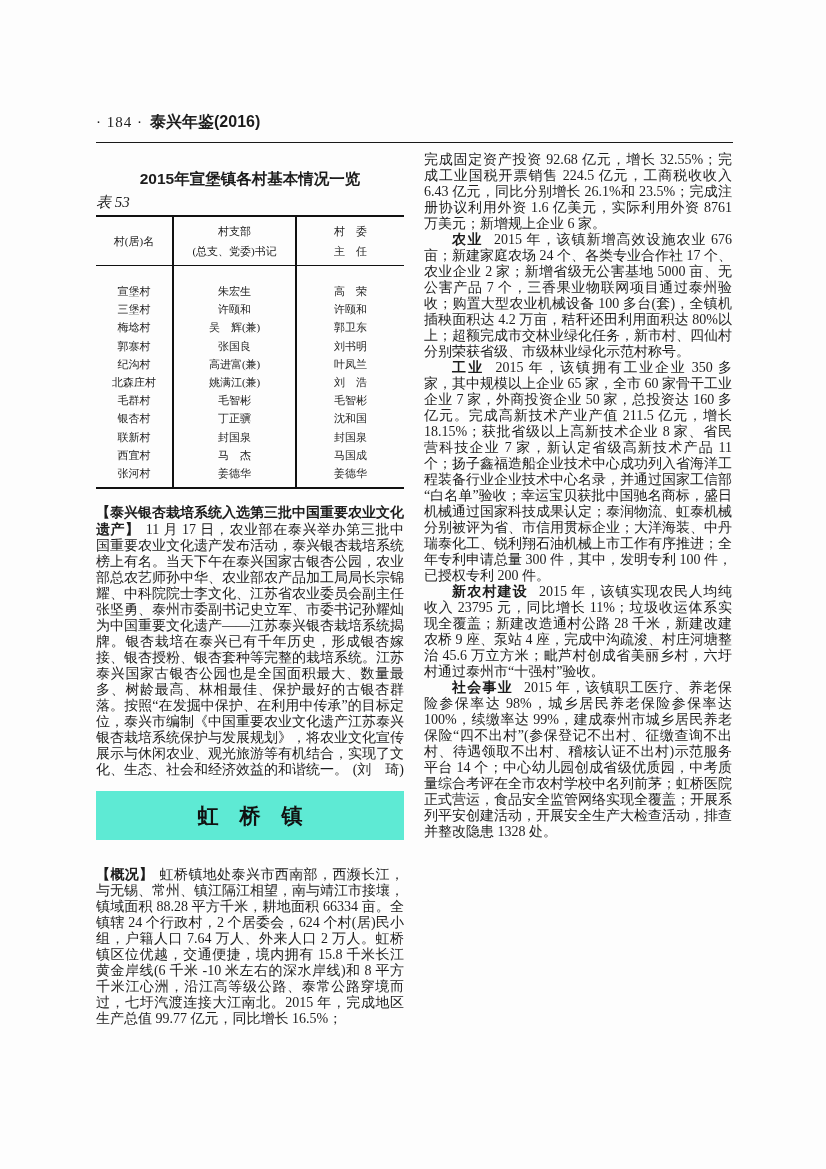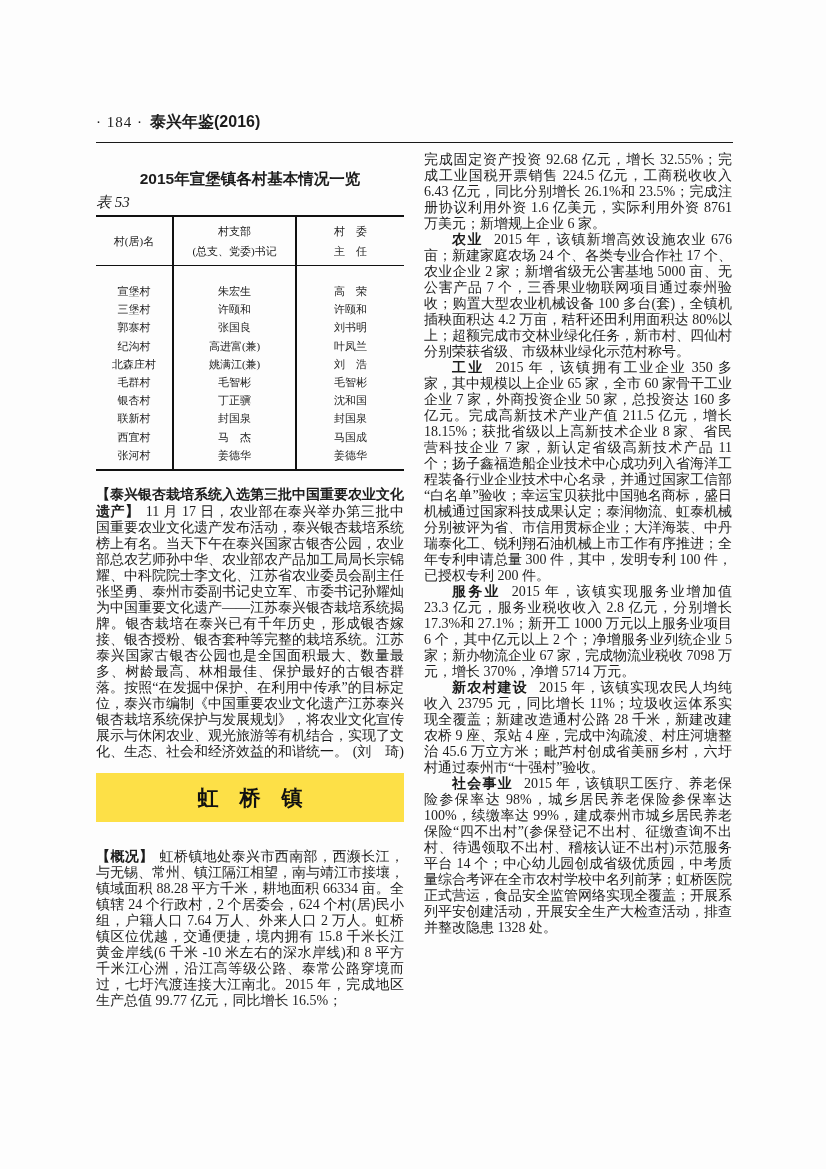--- a/index.html
+++ b/index.html
@@ -70,21 +70,21 @@
   .entry-title {
     font-family: "Liberation Sans", "DejaVu Sans", sans-serif;
     font-weight: 700;
     margin-right: 6px;
   }
   .attribution { position: absolute; right: 0; bottom: 0; }
   
   .town-header {
     margin-top: 13px;
     height: 49px;
-    background: #fde047;
+    background: #5eead4;
     display: flex; align-items: center; justify-content: center;
   }
   .town-header span {
     font-family: "Liberation Sans", "DejaVu Sans", sans-serif;
     font-weight: 700; font-size: 21px; color: #111;
   }
   .overview { margin-top: 26px; }
   
   .para { text-indent: 2em; }
   .lead {
@@ -130,20 +130,25 @@
               <td>宣堡村</td>
               <td>朱宏生</td>
               <td>高　荣</td>
             </tr>
           <tr>
               <td>三堡村</td>
               <td>许颐和</td>
               <td>许颐和</td>
             </tr>
           <tr>
+              <td>梅埝村</td>
+              <td>吴　辉(兼)</td>
+              <td>郭卫东</td>
+            </tr>
+          <tr>
               <td>郭寨村</td>
               <td>张国良</td>
               <td>刘书明</td>
             </tr>
           <tr>
               <td>纪沟村</td>
               <td>高进富(兼)</td>
               <td>叶凤兰</td>
             </tr>
           <tr>
@@ -199,23 +204,20 @@
       <p>完成固定资产投资 92.68 亿元，增长 32.55%；完成工业国税开票销售 224.5 亿元，工商税收收入 6.43 亿元，同比分别增长 26.1%和 23.5%；完成注册协议利用外资 1.6 亿美元，实际利用外资 8761 万美元；新增规上企业 6 家。</p>
 
       <p class="para">
         <span class="lead">农业</span><span>2015 年，该镇新增高效设施农业 676 亩；新建家庭农场 24 个、各类专业合作社 17 个、农业企业 2 家；新增省级无公害基地 5000 亩、无公害产品 7 个，三香果业物联网项目通过泰州验收；购置大型农业机械设备 100 多台(套)，全镇机插秧面积达 4.2 万亩，秸秆还田利用面积达 80%以上；超额完成市交林业绿化任务，新市村、四仙村分别荣获省级、市级林业绿化示范村称号。</span>
       </p>
 
       <p class="para">
         <span class="lead">工业</span><span>2015 年，该镇拥有工业企业 350 多家，其中规模以上企业 65 家，全市 60 家骨干工业企业 7 家，外商投资企业 50 家，总投资达 160 多亿元。完成高新技术产业产值 211.5 亿元，增长 18.15%；获批省级以上高新技术企业 8 家、省民营科技企业 7 家，新认定省级高新技术产品 11 个；扬子鑫福造船企业技术中心成功列入省海洋工程装备行业企业技术中心名录，并通过国家工信部“白名单”验收；幸运宝贝获批中国驰名商标，盛日机械通过国家科技成果认定；泰润物流、虹泰机械分别被评为省、市信用贯标企业；大洋海装、中丹瑞泰化工、锐利翔石油机械上市工作有序推进；全年专利申请总量 300 件，其中，发明专利 100 件，已授权专利 200 件。</span>
       </p>
 
-      <p class="para">
-        <span class="lead">服务业</span><span>2015 年，该镇实现服务业增加值 23.3 亿元，服务业税收收入 2.8 亿元，分别增长 17.3%和 27.1%；新开工 1000 万元以上服务业项目 6 个，其中亿元以上 2 个；净增服务业列统企业 5 家；新办物流企业 67 家，完成物流业税收 7098 万元，增长 370%，净增 5714 万元。</span>
-      </p>
 
       <p class="para">
         <span class="lead">新农村建设</span><span>2015 年，该镇实现农民人均纯收入 23795 元，同比增长 11%；垃圾收运体系实现全覆盖；新建改造通村公路 28 千米，新建改建农桥 9 座、泵站 4 座，完成中沟疏浚、村庄河塘整治 45.6 万立方米；毗芦村创成省美丽乡村，六圩村通过泰州市“十强村”验收。</span>
       </p>
 
       <p class="para">
         <span class="lead">社会事业</span><span>2015 年，该镇职工医疗、养老保险参保率达 98%，城乡居民养老保险参保率达 100%，续缴率达 99%，建成泰州市城乡居民养老保险“四不出村”(参保登记不出村、征缴查询不出村、待遇领取不出村、稽核认证不出村)示范服务平台 14 个；中心幼儿园创成省级优质园，中考质量综合考评在全市农村学校中名列前茅；虹桥医院正式营运，食品安全监管网络实现全覆盖；开展系列平安创建活动，开展安全生产大检查活动，排查并整改隐患 1328 处。</span>
       </p>
 
     </div>

